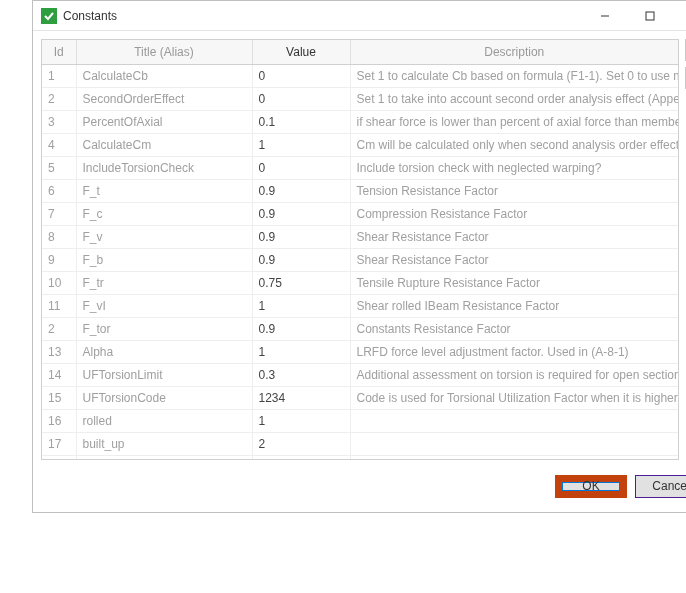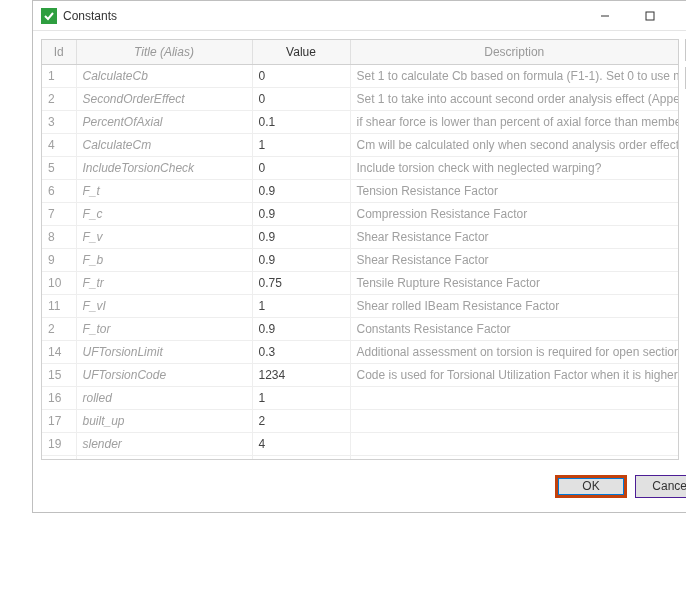--- a/index.html
+++ b/index.html
@@ -71,21 +71,21 @@
   tbody td {
     padding: 4px 6px;
     border-right: 1px solid #eee;
     border-bottom: 1px solid #eee;
     white-space: nowrap;
     overflow: hidden;
     text-overflow: clip;
   }
   tbody td:last-child { border-right: none; }
   .col-id { width: 34px; color: #999; }
-  .col-title { width: 176px; color: #999; font-style: italic; }
+  .col-title { width: 176px; color: #999; }
   .col-value { width: 98px; color: #333; }
   .col-desc { color: #999; }
   tbody .col-id, tbody .col-title, tbody .col-desc { color: #a0a0a0; }
   tbody .col-value { color: #444; }
   .side-buttons {
     width: 24px;
     display: flex; flex-direction: column; gap: 6px;
   }
   .side-btn {
     width: 22px; height: 22px;
@@ -102,21 +102,21 @@
   .btn {
     min-width: 72px; height: 23px;
     border: 1px solid #4c1d95;
     background: #e1e1e1;
     color: #333;
     display: flex; align-items: center; justify-content: center;
     padding: 0 12px;
     cursor: pointer;
   }
   .btn.primary {
-    border: 3px solid #c2410c;
+    border: 7px solid #c2410c;
     box-shadow: inset 0 0 0 1px #0078d7;
   }
 </style>
 </head>
 <body>
 
 <div class="window">
   <div class="titlebar">
     <span class="app-icon">
       <svg width="12" height="12" viewBox="0 0 12 12">
@@ -229,20 +229,26 @@
               <td class="col-value">1</td>
               <td class="col-desc">Shear rolled IBeam Resistance Factor</td>
             </tr>
             <tr>
               <td class="col-id">2</td>
               <td class="col-title">F_tor</td>
               <td class="col-value">0.9</td>
               <td class="col-desc">Constants Resistance Factor</td>
             </tr>
             <tr>
+              <td class="col-id">13</td>
+              <td class="col-title">Alpha</td>
+              <td class="col-value">1</td>
+              <td class="col-desc">LRFD force level adjustment factor. Used in (A-8-1)</td>
+            </tr>
+            <tr>
               <td class="col-id">14</td>
               <td class="col-title">UFTorsionLimit</td>
               <td class="col-value">0.3</td>
               <td class="col-desc">Additional assessment on torsion is required for open section</td>
             </tr>
             <tr>
               <td class="col-id">15</td>
               <td class="col-title">UFTorsionCode</td>
               <td class="col-value">1234</td>
               <td class="col-desc">Code is used for Torsional Utilization Factor when it is higher</td>

